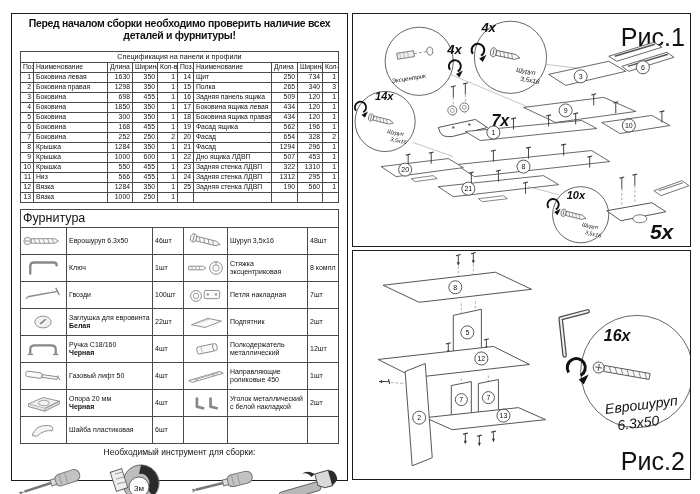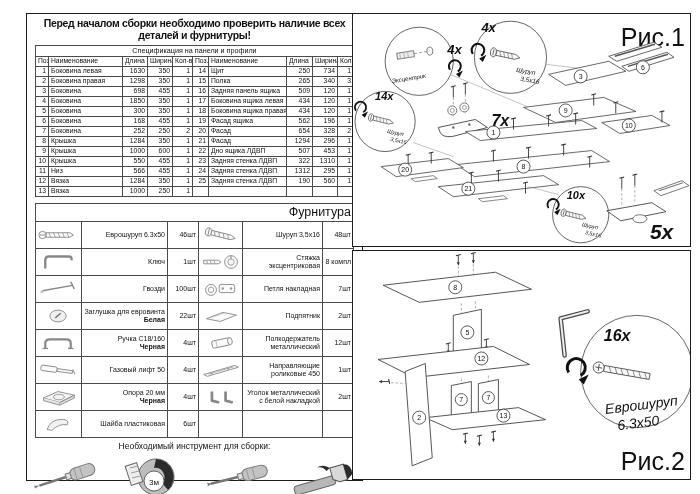--- a/index.html
+++ b/index.html
@@ -2,38 +2,38 @@
 <html><head>
 <meta charset="utf-8">
 <style>
   html,body{margin:0;padding:0;}
   body{
     width:700px;height:494px;background:#fff;position:relative;
     font-family:"Liberation Sans",sans-serif;color:#111;
     -webkit-font-smoothing:antialiased;
   }
   .box{position:absolute;border:1.5px solid #1c1c1c;box-sizing:border-box;background:#fff;}
-  #left-box{left:26px;top:13px;width:337px;height:468px;}
+  #left-box{left:11px;top:13px;width:337px;height:468px;}
   #fig1-box{left:352px;top:13px;width:339px;height:234px;}
   #fig2-box{left:352px;top:250px;width:339px;height:230px;}
 
   .main-title{text-align:center;font-weight:bold;font-size:10.5px;margin-top:3px;letter-spacing:-0.3px;}
 
   table{border-collapse:collapse;table-layout:fixed;margin:0 auto;}
-  .spec{width:318px;font-size:6.8px;margin-top:4px;}
+  .spec{width:318px;font-size:6.8px;margin-top:10px;}
   .spec td,.spec th{border:1px solid #4a4a4a;height:9px;line-height:1;padding:0 2px;
     font-weight:normal;overflow:hidden;white-space:nowrap;}
   .spec .ttl{text-align:center;font-size:7.2px;height:10px;}
   .spec th{text-align:left;}
   .spec td.num{text-align:right;}
   .spec td.pos{text-align:right;}
   .spec td.nm{text-align:left;}
 
   .hw{width:318px;font-size:7px;margin-top:6px;}
-  .hw td{border:1px solid #4a4a4a;height:24px;text-align:right;vertical-align:middle;
+  .hw td{border:1px solid #4a4a4a;height:24px;text-align:left;vertical-align:middle;
     padding:1px 2px;line-height:1.15;}
   .hw td.hwt{font-size:12.5px;height:15px;border:1px solid #4a4a4a;}
   .hw .sub{display:block;font-weight:bold;}
   .hwicon{width:40px;height:20px;display:block;margin:0 auto;}
 
   .tools-title{text-align:center;font-size:8.5px;margin-top:3px;}
   .tools-row{display:flex;justify-content:center;align-items:center;gap:10px;margin-top:1px;}
   .toolicon{width:76px;height:50px;}
 
   .figsvg{position:absolute;left:0;top:0;width:100%;height:100%;

